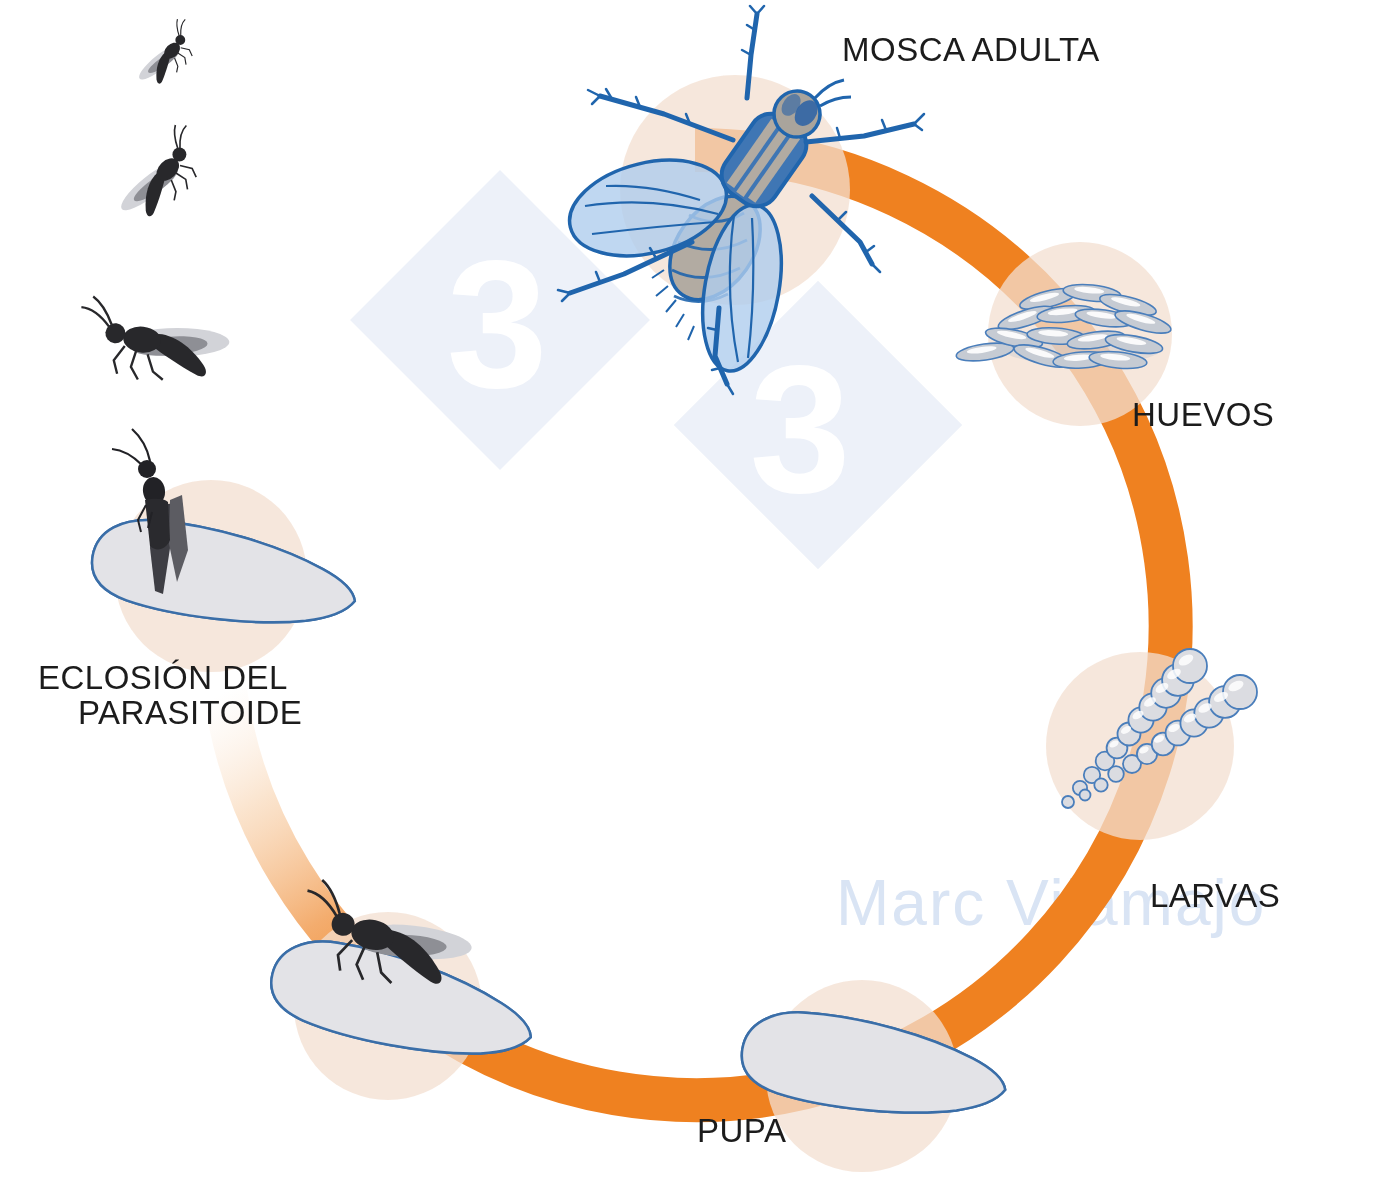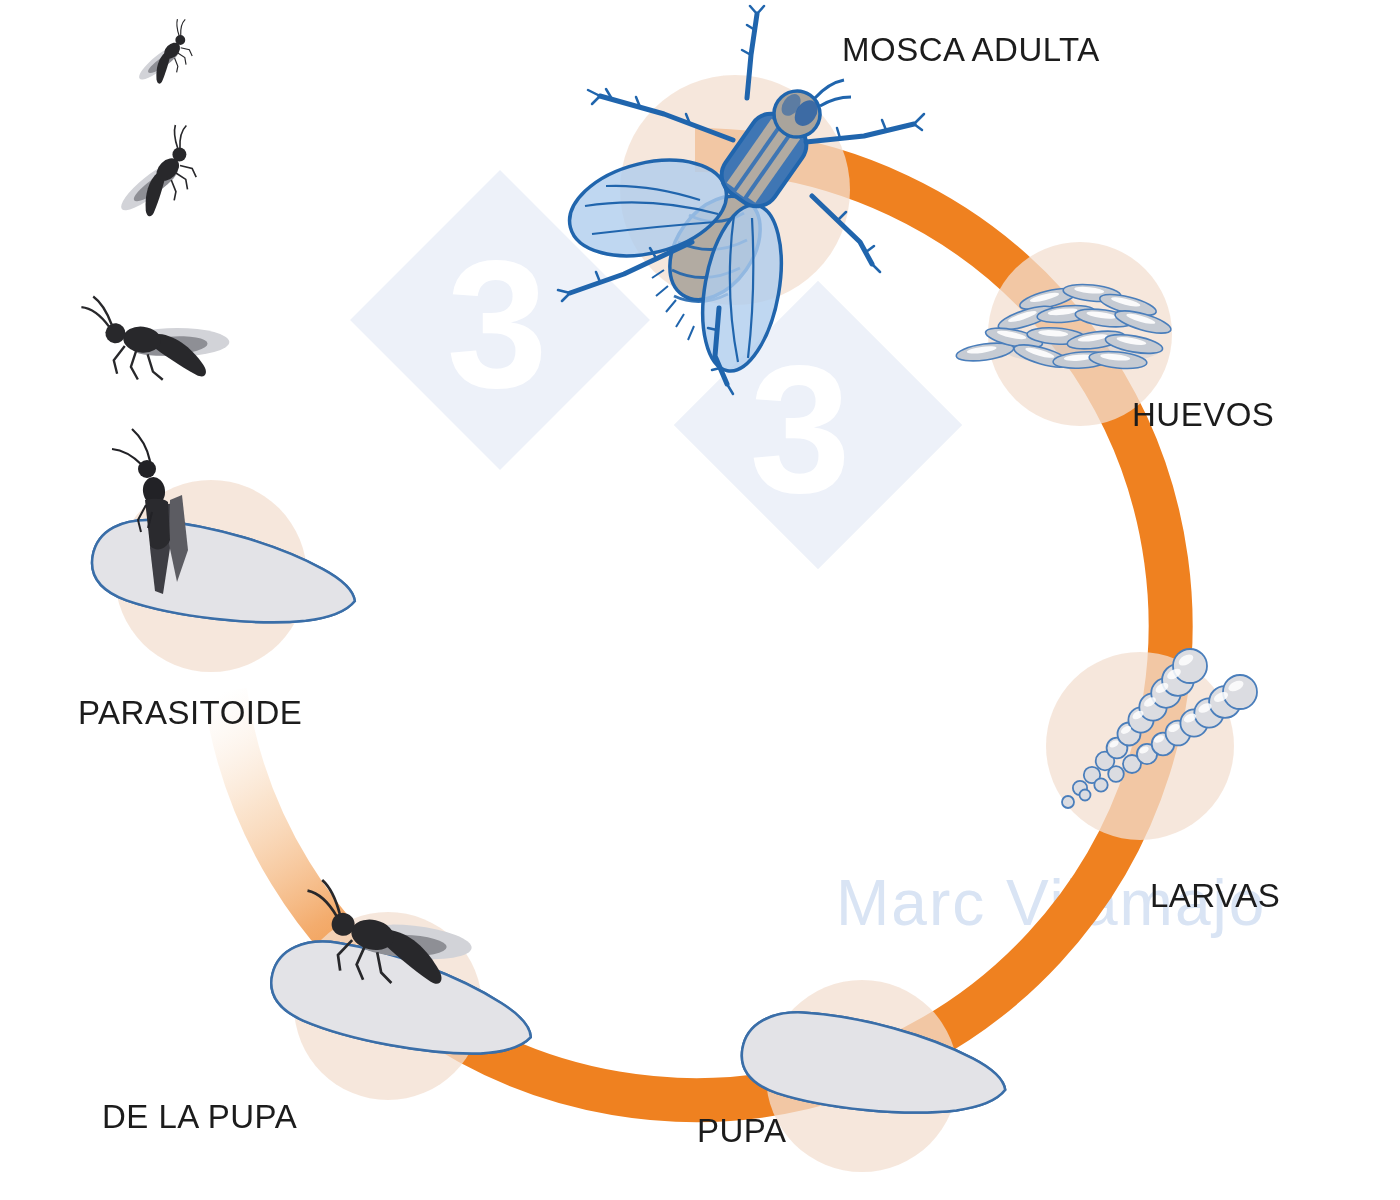--- a/index.html
+++ b/index.html
@@ -247,15 +247,15 @@
       <path d="M 656,258 L 650,248 M 600,282 L 596,272 M 570,293 L 558,290 M 570,293 L 562,301"></path>
       <path d="M 717,330 L 708,328 M 720,368 L 712,370 M 727,384 L 733,394"></path>
     </g>
   </g>
 </svg>
 
 <div class="lbl" style="left:842px;top:31px;">MOSCA ADULTA</div>
 <div class="lbl" style="left:1132px;top:396px;">HUEVOS</div>
 <div class="lbl" style="left:1150px;top:865px;margin-top:12px;">LARVAS</div>
 <div class="lbl" style="left:697px;top:1112px;">PUPA</div>
-<div class="lbl" style="left:102px;top:1098px;">DE LA PUPA</div>
+<div class="lbl" style="left:38px;top:659px;">ECLOSIÓN DEL</div>
 <div class="lbl" style="left:78px;top:694px;">PARASITOIDE</div>
 </div>
 
 </body></html>

